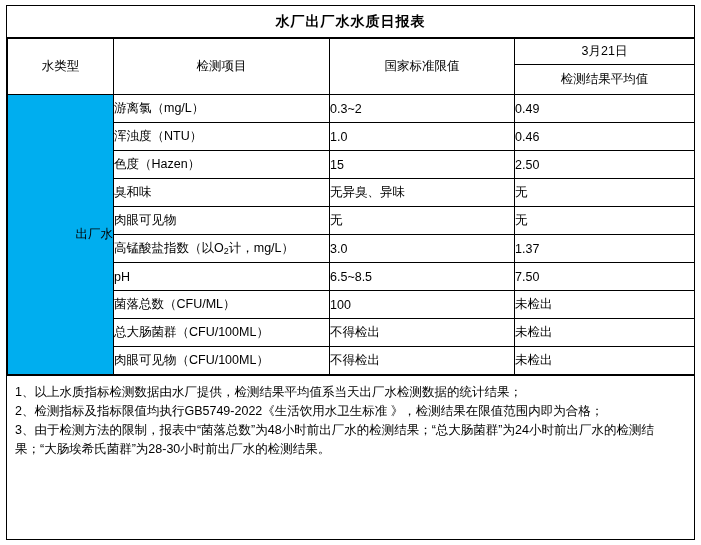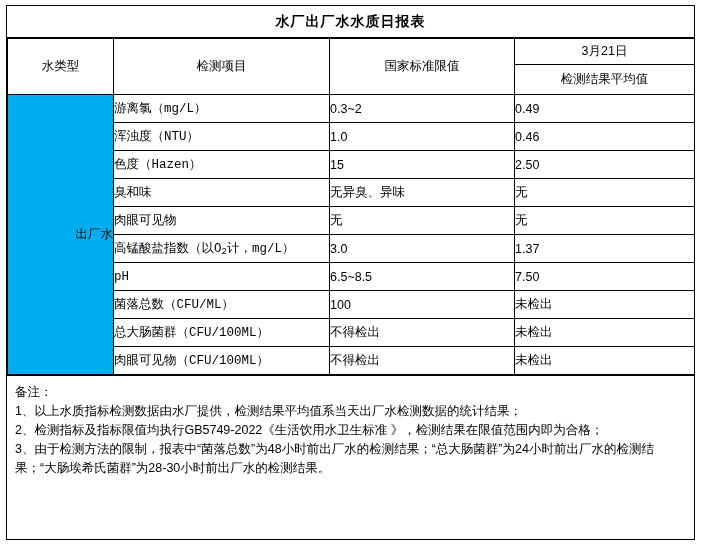--- a/index.html
+++ b/index.html
@@ -85,21 +85,20 @@
     text-align: right;
     vertical-align: middle;
     font-size: 13px;
   }
   .item-cell {
     height: 28px;
     text-align: left;
     vertical-align: middle;
     padding-left: 18px;
     font-size: 12.5px;
-    font-family: Liberation Mono, monospace;
   }
   .val-cell {
     height: 28px;
     text-align: left;
     vertical-align: middle;
     font-size: 12.5px;
   }
   .notes {
     border-top: 1px solid #000000;
     padding: 7px 8px 0 8px;
@@ -193,20 +192,19 @@
         </tr>
         <tr>
           <td class="item-cell">肉眼可见物（CFU/100ML）</td>
           <td class="val-cell">不得检出</td>
           <td class="val-cell">未检出</td>
         </tr>
       </tbody>
     </table>
 
     <div class="notes">
-      <div>备注：</div>
       <div class="notes-block">1、以上水质指标检测数据由水厂提供，检测结果平均值系当天出厂水检测数据的统计结果；</div>
       <div class="notes-block">2、检测指标及指标限值均执行GB5749-2022《生活饮用水卫生标准 》，检测结果在限值范围内即为合格；</div>
       <div class="notes-block">3、由于检测方法的限制，报表中“菌落总数”为48小时前出厂水的检测结果；“总大肠菌群”为24小时前出厂水的检测结果；“大肠埃希氏菌群”为28-30小时前出厂水的检测结果。</div>
     </div>
 
   </div>
 </div>
 
 </body></html>

